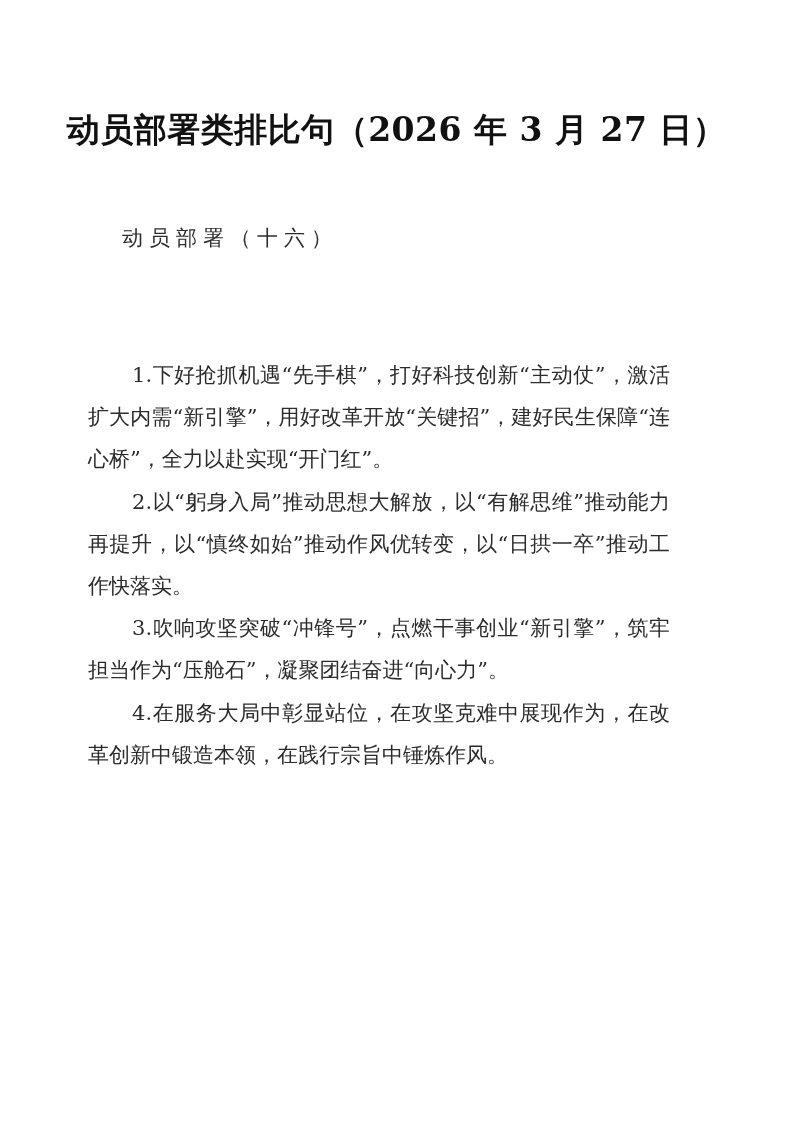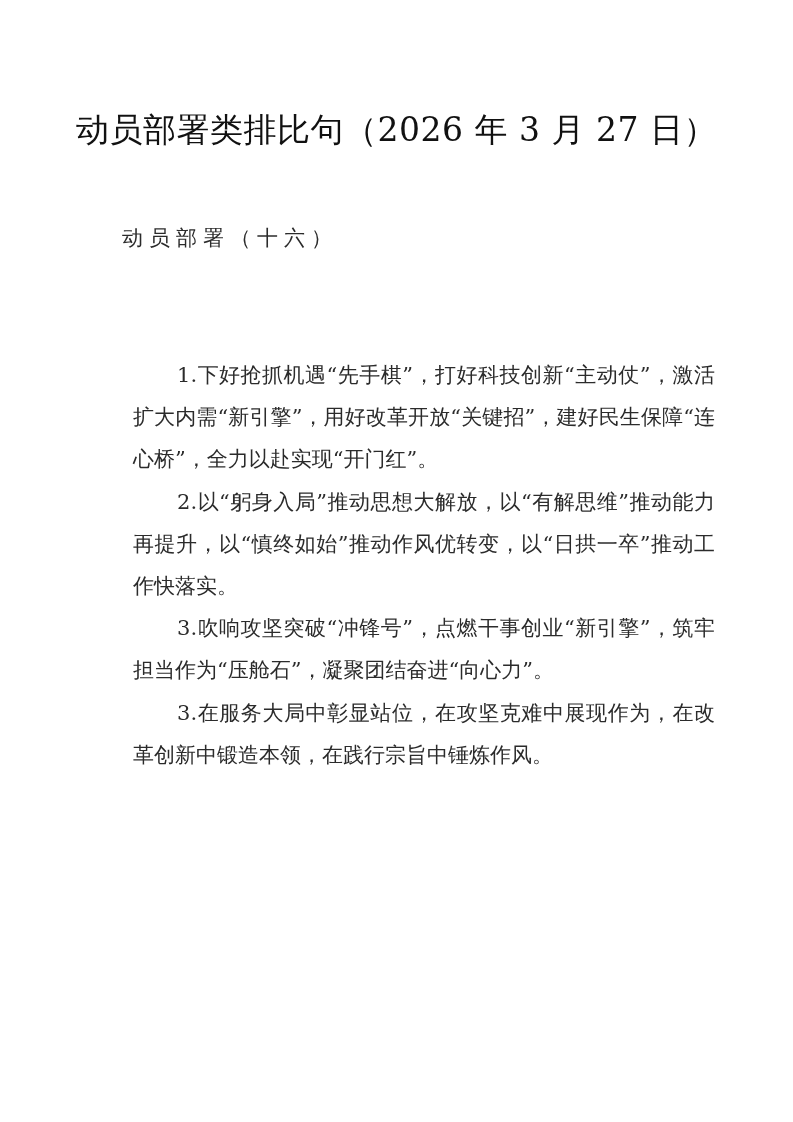--- a/index.html
+++ b/index.html
@@ -16,21 +16,21 @@
     font-family: "DejaVu Serif", "Liberation Serif", serif;
   }
   .doc-title {
     position: absolute;
     top: 108px;
     left: 0;
     width: 793px;
     text-align: center;
     font-size: 33px;
     line-height: 44px;
-    font-weight: 400;
+    font-weight: 700;
     color: #111111;
     letter-spacing: 0.5px;
     white-space: nowrap;
   }
   .doc-subtitle {
     position: absolute;
     top: 190px;
     left: 122px;
     font-size: 21px;
     line-height: 28px;
@@ -42,37 +42,36 @@
   .doc-body {
     position: absolute;
     top: 354px;
     left: 88px;
     width: 582px;
     font-size: 21px;
     line-height: 42.2px;
     color: #2b2b2b;
     text-align: justify;
     text-justify: inter-character;
-    margin-left: 45px;
   }
   .doc-body p {
     margin: 0;
     padding: 0;
     text-indent: 2.1em;
   }
 </style>
 </head>
 <body>
 
 <div class="page">
 
   <div class="doc-title">动员部署类排比句（2026 年 3 月 27 日）</div>
 
   <div class="doc-subtitle">动员部署（十六）</div>
 
   <div class="doc-body">
     <p>1.下好抢抓机遇“先手棋”，打好科技创新“主动仗”，激活扩大内需“新引擎”，用好改革开放“关键招”，建好民生保障“连心桥”，全力以赴实现“开门红”。</p>
     <p>2.以“躬身入局”推动思想大解放，以“有解思维”推动能力再提升，以“慎终如始”推动作风优转变，以“日拱一卒”推动工作快落实。</p>
     <p>3.吹响攻坚突破“冲锋号”，点燃干事创业“新引擎”，筑牢担当作为“压舱石”，凝聚团结奋进“向心力”。</p>
-    <p>3.在服务大局中彰显站位，在攻坚克难中展现作为，在改革创新中锻造本领，在践行宗旨中锤炼作风。</p>
+    <p>4.在服务大局中彰显站位，在攻坚克难中展现作为，在改革创新中锻造本领，在践行宗旨中锤炼作风。</p>
   </div>
 
 </div>
 
 </body></html>

